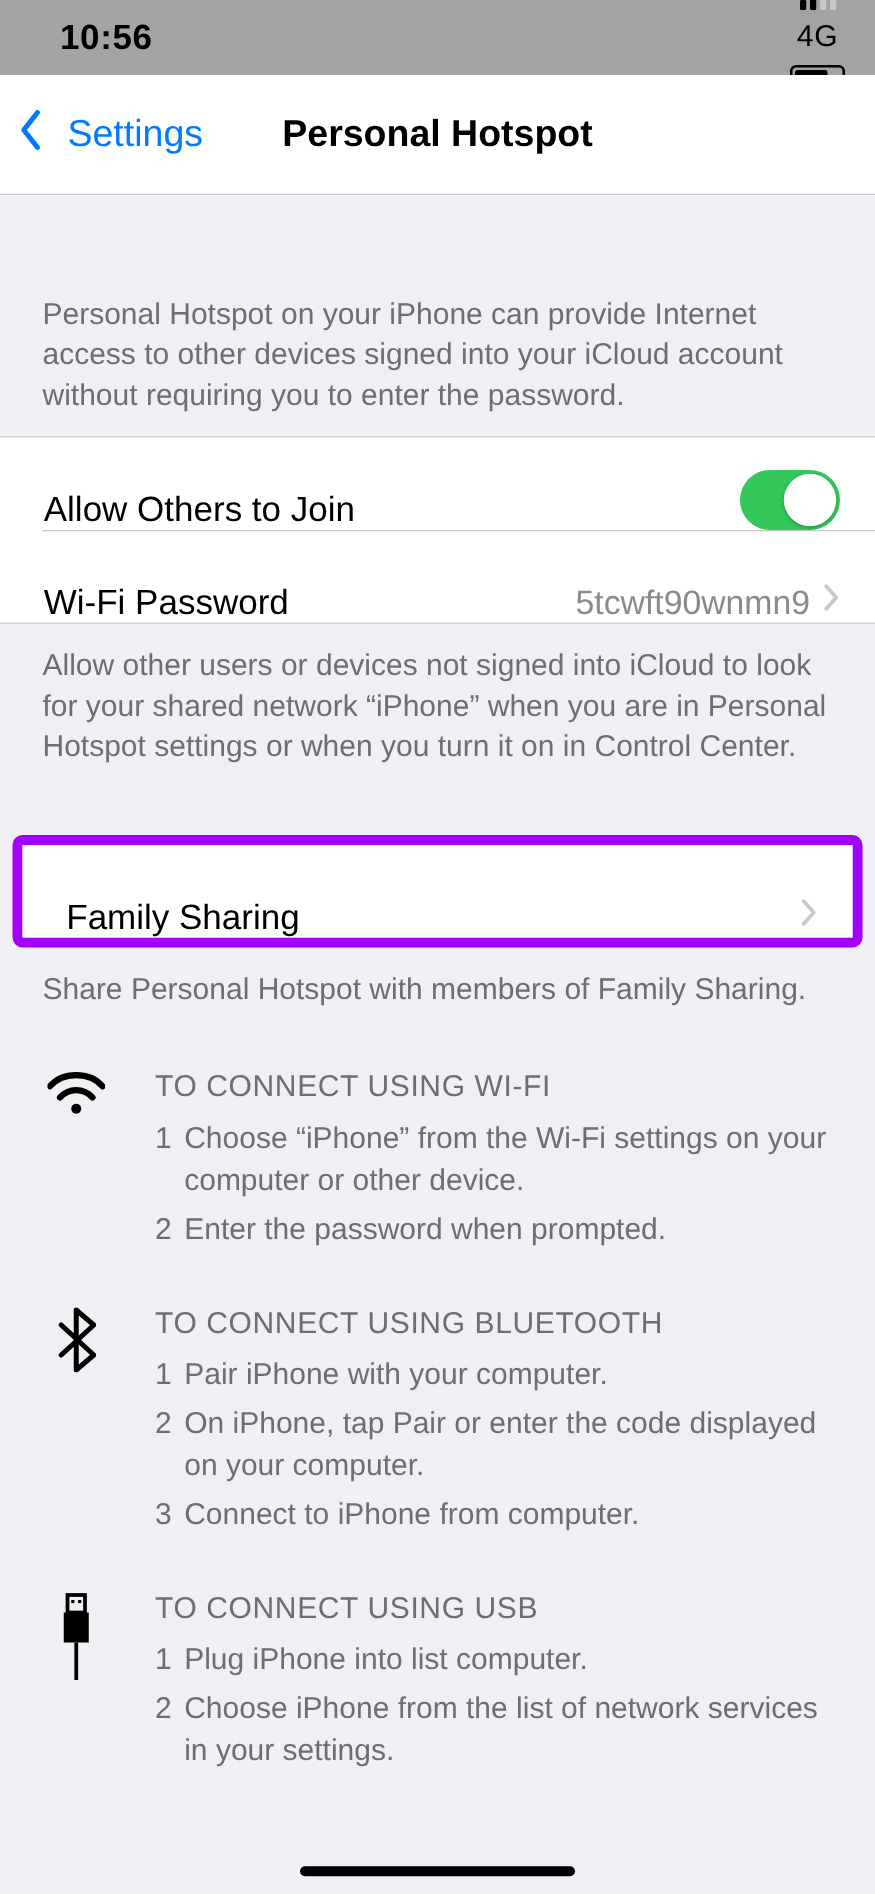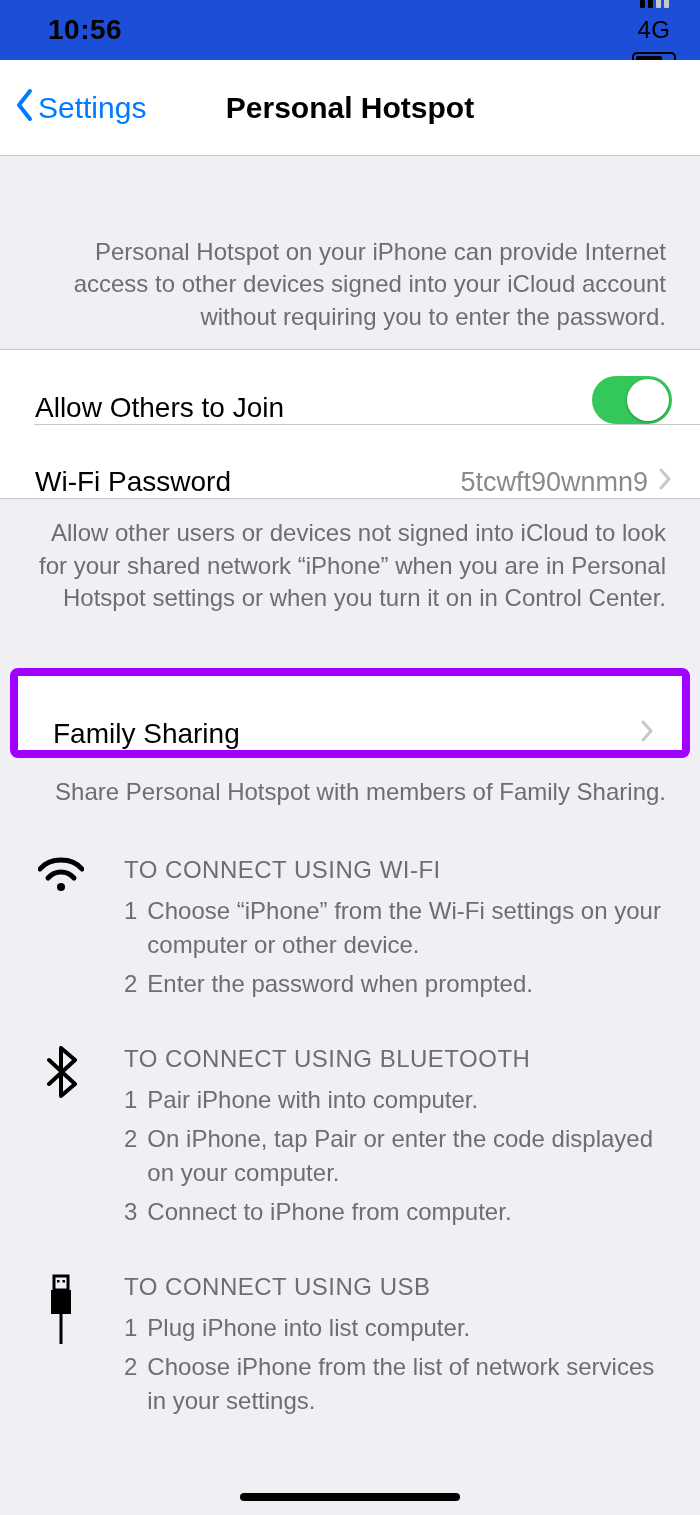--- a/index.html
+++ b/index.html
@@ -1,40 +1,40 @@
 <!DOCTYPE html>
 <html><head>
 <meta charset="utf-8">
 <style>
   * { box-sizing: border-box; margin: 0; padding: 0; }
   html, body { width: 700px; height: 1515px; font-family: -apple-system, "Helvetica Neue", Helvetica, Arial, sans-serif; background:#efeff4; }
   body { position: relative; overflow:hidden; }
 
   
-  .status-bar { height: 60px; background:#1d4ed8; display:flex; align-items:center; justify-content:space-between; padding:0 24px 0 48px; font-size:28px; font-weight:600; letter-spacing:0.5px;}
+  .status-bar { height: 60px; background:#a3a3a3; display:flex; align-items:center; justify-content:space-between; padding:0 24px 0 48px; font-size:28px; font-weight:600; letter-spacing:0.5px;}
   .status-right { display:flex; align-items:center; gap:8px;flex-direction:column; }
   .signal { display:flex; align-items:flex-end; gap:3px; height:22px;}
   .signal .bar { width:5px; background:#c7c7cc; border-radius:1px;}
   .signal .bar.b1{height:8px; background:#000;}
   .signal .bar.b2{height:13px; background:#000;}
   .signal .bar.b3{height:18px;}
   .signal .bar.b4{height:22px;}
   .net-label{font-size:24px; font-weight:500;}
   .battery{ width:44px; height:22px; border:2px solid #000; border-radius:5px; position:relative; display:flex; align-items:center;}
   .battery::after{content:""; position:absolute; right:-6px; top:6px; width:4px; height:10px; background:#000; border-radius:0 2px 2px 0;}
   .battery .fill{ height:14px; width:26px; background:#000; margin-left:2px; border-radius:2px;}
 
   
   .nav-bar { background:#fff; height:96px; display:flex; align-items:center; position:relative; border-bottom:1px solid #c8c7cc;}
-  .nav-back { position:absolute; left:14px; display:flex; align-items:center; color:#007aff; font-size:30px; gap:4px;}
+  .nav-back { position:absolute; left:14px; display:flex; align-items:center; color:#007aff; font-size:30px; gap:20px;}
   .nav-back .chev { font-size:38px; line-height:1; font-weight:400; }
   .nav-title{ width:100%; text-align:center; font-size:30px; font-weight:600; }
 
   
-  .section-desc { padding: 28px 34px 16px 34px; color:#6d6d72; font-size:24px; line-height:1.35;text-align:right; }
+  .section-desc { padding: 28px 34px 16px 34px; color:#6d6d72; font-size:24px; line-height:1.35; }
   .section-desc.top { padding-top:80px; }
   .section-desc.tight { padding-top:18px; padding-bottom:14px;}
 
   .cell-group { background:#fff; border-top:1px solid #c8c7cc; border-bottom:1px solid #c8c7cc; }
   .cell { display:flex; align-items:flex-end; min-height:74px; padding:0 28px 0 35px; font-size:28px; position:relative;}
   .cell + .cell::before{ content:""; position:absolute; left:34px; right:0; top:0; height:1px; background:#c8c7cc;}
   .cell .label{ flex:1; }
   .cell .value{ color:#8a8a8e; font-size:27px; margin-right:10px;}
   .cell .chevron-right{ color:#c7c7cc; font-size:30px; font-weight:300;}
 
@@ -153,21 +153,21 @@
   <div class="instr-block">
     <div class="instr-icon">
       <svg width="32" height="52" viewBox="0 0 32 52">
         <path d="M16 2 L16 50 L30 38 L4 14 M16 2 L30 14 L4 38" stroke="#000" stroke-width="4" fill="none" stroke-linejoin="round" stroke-linecap="round"></path>
       </svg>
     </div>
     <div class="instr-body">
       <div class="instr-title">TO CONNECT USING BLUETOOTH</div>
       <div class="instr-step">
           <span class="n">1</span>
-          <span>Pair iPhone with into computer.</span>
+          <span>Pair iPhone with your computer.</span>
         </div>
       <div class="instr-step">
           <span class="n">2</span>
           <span>On iPhone, tap Pair or enter the code displayed on your computer.</span>
         </div>
       <div class="instr-step">
           <span class="n">3</span>
           <span>Connect to iPhone from computer.</span>
         </div>
     </div>

